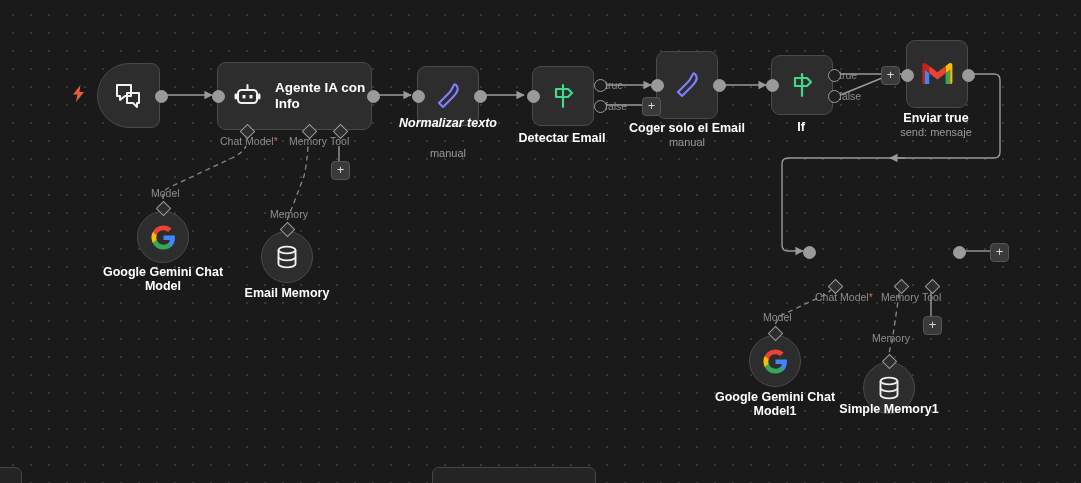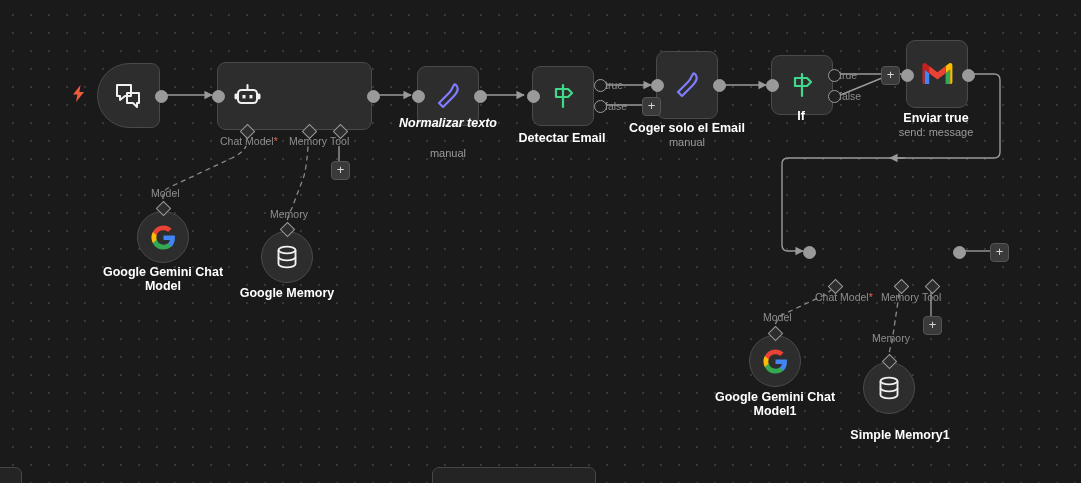--- a/index.html
+++ b/index.html
@@ -232,20 +232,24 @@
     <span>
       <svg class="icon" width="27" height="24" viewBox="0 0 27 24">
         <path d="M13.5 1 v4" stroke="#f0f0f0" stroke-width="2" stroke-linecap="round"></path>
         <rect x="4" y="6" width="19" height="13" rx="3.5" fill="none" stroke="#f0f0f0" stroke-width="2"></rect>
         <rect x="0.5" y="9.5" width="3" height="6" rx="1.4" fill="#f0f0f0"></rect>
         <rect x="23.5" y="9.5" width="3" height="6" rx="1.4" fill="#f0f0f0"></rect>
         <rect x="8.5" y="11" width="3" height="3.4" fill="#f0f0f0"></rect>
         <rect x="15.5" y="11" width="3" height="3.4" fill="#f0f0f0"></rect>
       </svg>
     </span>
+    <span style="display:flex; flex-direction:column;">
+      <span class="inline-label">Agente IA con</span>
+      <span class="inline-label">Info</span>
+    </span>
   </div>
   <div class="port filled" style="left:212px; top:90px;"></div>
   <div class="port filled" style="left:367px; top:90px;"></div>
   <div class="diamond" style="left:242px; top:126px;"></div>
   <div class="diamond" style="left:304px; top:126px;"></div>
   <div class="diamond" style="left:335px; top:126px;"></div>
   <div class="edge-label" style="left:220px; top:135px;">
     <span>Chat Model</span><span class="req">*</span>
   </div>
   <div class="edge-label" style="left:289px; top:135px;">Memory</div>
@@ -299,37 +303,37 @@
         <path d="M6 6 h12 l4 4 l-4 4 h-12 z" fill="none" stroke="#41d88a" stroke-width="2.2" stroke-linejoin="round"></path>
       </svg>
     </span>
   </div>
   <div class="port filled" style="left:766px; top:79px;"></div>
   <div class="port" style="left:828px; top:69px;"></div>
   <div class="port" style="left:828px; top:90px;"></div>
   <div class="edge-label" style="left:839px; top:69px;">true</div>
   <div class="edge-label" style="left:839px; top:90px;">false</div>
   <div class="plusbtn" style="left:881px; top:66px;">+</div>
-  <div class="node-title" style="left:801px; top:109px;">If</div>
+  <div class="node-title" style="left:801px; top:120px;">If</div>
 
   <div class="node square" style="left:906px; top:40px; width:62px; height:68px;">
     <span>
       <svg class="icon" width="31" height="24" viewBox="0 0 31 24">
         <path d="M2.6 22 h4.6 V11.2 L2.6 7.6 Z" fill="#4285f4"></path>
         <path d="M23.6 22 h4.6 V7.6 l-4.6 3.6 Z" fill="#34a853"></path>
         <path d="M0.4 3.2 C0.4 1.4 2.4 0.4 3.8 1.5 l3.4 2.6 V11.2 L2.6 7.6 V22 h-0.4 C1.2 22 0.4 21.2 0.4 20.2 Z" fill="#c5221f"></path>
         <path d="M30.4 3.2 C30.4 1.4 28.4 0.4 27 1.5 l-3.4 2.6 V11.2 l4.6 -3.6 V22 h0.4 c1 0 1.8 -0.8 1.8 -1.8 Z" fill="#fbbc04"></path>
         <path d="M7.2 4.1 L15.4 10.3 L23.6 4.1 V11.2 L15.4 17.4 L7.2 11.2 Z" fill="#ea4335"></path>
       </svg>
     </span>
   </div>
   <div class="port filled" style="left:901px; top:69px;"></div>
   <div class="port filled" style="left:962px; top:69px;"></div>
   <div class="node-title" style="left:936px; top:111px;">Enviar true</div>
-  <div class="node-sub" style="left:936px; top:126px;">send: message</div>
+  <div class="node-sub" style="left:936px; top:126px;">send: mensaje</div>
 
   <div class="port filled" style="left:803px; top:246px;"></div>
   <div class="port filled" style="left:953px; top:246px;"></div>
   <div class="plusbtn" style="left:990px; top:243px;">+</div>
   <div class="diamond" style="left:830px; top:281px;"></div>
   <div class="diamond" style="left:896px; top:281px;"></div>
   <div class="diamond" style="left:927px; top:281px;"></div>
   <div class="edge-label" style="left:815px; top:291px;">
     <span>Chat Model</span><span class="req">*</span>
   </div>
@@ -358,21 +362,21 @@
   <div class="diamond" style="left:282px; top:224px;"></div>
   <div class="subnode" style="left:261px; top:231px;">
     <span>
       <svg class="icon" width="22" height="24" viewBox="0 0 22 24">
         <ellipse cx="11" cy="5" rx="8.5" ry="3.4" fill="none" stroke="#f0f0f0" stroke-width="1.9"></ellipse>
         <path d="M2.5 5 v14 c0 1.9 3.8 3.4 8.5 3.4 s8.5 -1.5 8.5 -3.4 V5" fill="none" stroke="#f0f0f0" stroke-width="1.9"></path>
         <path d="M2.5 12 c0 1.9 3.8 3.4 8.5 3.4 s8.5 -1.5 8.5 -3.4" fill="none" stroke="#f0f0f0" stroke-width="1.9"></path>
       </svg>
     </span>
   </div>
-  <div class="node-title" style="left:287px; top:286px;">Google Memory</div>
+  <div class="node-title" style="left:287px; top:286px;">Email Memory</div>
 
   <div class="edge-label" style="left:763px; top:311px;">Model</div>
   <div class="diamond" style="left:770px; top:328px;"></div>
   <div class="subnode" style="left:749px; top:335px;">
     <span>
       <svg class="icon" width="25" height="25" viewBox="0 0 24 24">
         <path fill="#4285f4" d="M23 12.3c0-.8-.1-1.6-.2-2.3H12v4.5h6.2a5.3 5.3 0 0 1-2.3 3.5v2.9h3.7c2.2-2 3.4-5 3.4-8.6z"></path>
         <path fill="#34a853" d="M12 23.5c3.1 0 5.7-1 7.6-2.8l-3.7-2.9a7 7 0 0 1-10.4-3.6H1.7v3a11.5 11.5 0 0 0 10.3 6.3z"></path>
         <path fill="#fbbc05" d="M5.5 14.2a6.9 6.9 0 0 1 0-4.4v-3H1.7a11.5 11.5 0 0 0 0 10.4l3.8-3z"></path>
         <path fill="#ea4335" d="M12 5.1c1.7 0 3.2.6 4.4 1.7l3.3-3.2A11.4 11.4 0 0 0 12 .5 11.5 11.5 0 0 0 1.7 6.8l3.8 3A6.9 6.9 0 0 1 12 5.1z"></path>
@@ -388,18 +392,18 @@
   <div class="diamond" style="left:884px; top:356px;"></div>
   <div class="subnode" style="left:863px; top:362px;">
     <span>
       <svg class="icon" width="22" height="24" viewBox="0 0 22 24">
         <ellipse cx="11" cy="5" rx="8.5" ry="3.4" fill="none" stroke="#f0f0f0" stroke-width="1.9"></ellipse>
         <path d="M2.5 5 v14 c0 1.9 3.8 3.4 8.5 3.4 s8.5 -1.5 8.5 -3.4 V5" fill="none" stroke="#f0f0f0" stroke-width="1.9"></path>
         <path d="M2.5 12 c0 1.9 3.8 3.4 8.5 3.4 s8.5 -1.5 8.5 -3.4" fill="none" stroke="#f0f0f0" stroke-width="1.9"></path>
       </svg>
     </span>
   </div>
-  <div class="node-title" style="left:889px; top:428px;margin-left:11px;">Simple Memory1</div>
+  <div class="node-title" style="left:889px; top:402px;">Simple Memory1</div>
 
   <div class="bottom-panel" style="left:-8px; width:30px;"></div>
   <div class="bottom-panel" style="left:432px; width:164px;"></div>
 
 </div>
 
 </body></html>

